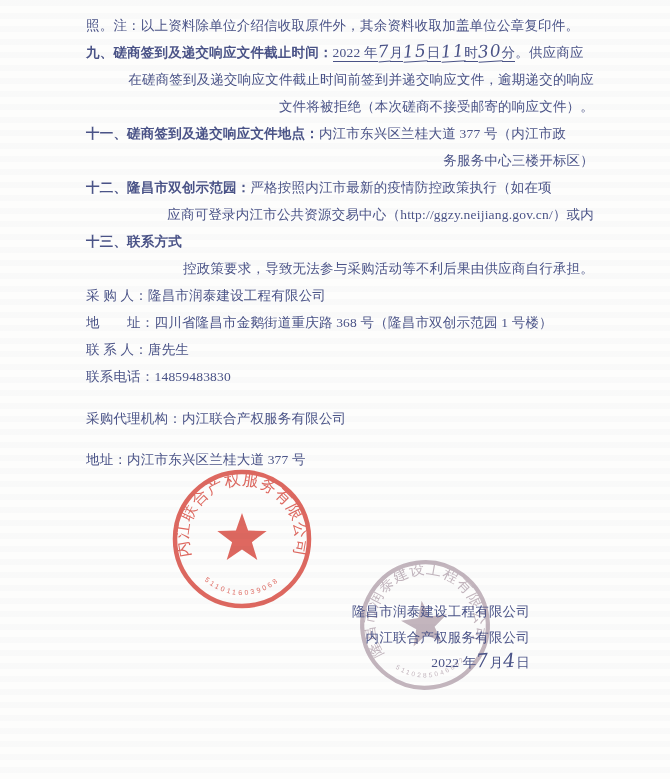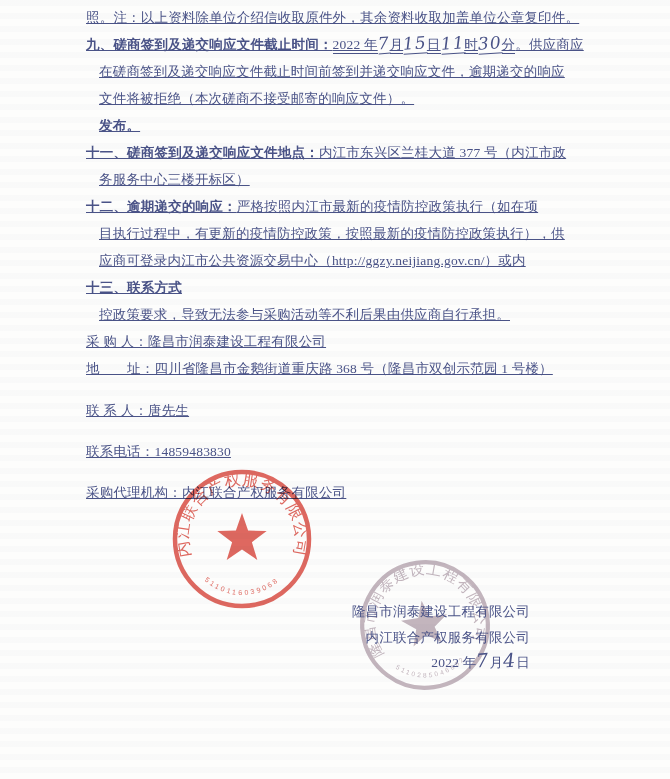--- a/index.html
+++ b/index.html
@@ -3,23 +3,23 @@
 <meta charset="utf-8">
 <style>
   html,body{margin:0;padding:0;background:#ffffff;}
   .page{
     position:relative;width:670px;height:779px;overflow:hidden;
     background:
       repeating-linear-gradient(180deg, rgba(214,217,224,0.10) 0 6px, rgba(255,255,255,0) 6px 13px),
       #fdfdfc;
     font-family:"Liberation Serif","DejaVu Serif",serif;
   }
-  .doc-body{position:absolute;left:86px;top:4px;width:508px;font-size:13.5px;letter-spacing:.2px;text-decoration:underline;}
+  .doc-body{position:absolute;left:86px;top:12px;width:508px;font-size:13.5px;letter-spacing:.2px;}
   .line{height:27px;line-height:27px;white-space:nowrap;}
-  .line.ind{padding-left:13px;}
+  .line.ind{padding-left:13px;text-align:right;}
   .line:nth-child(n+15){height:25.2px;line-height:25.2px;margin-top:16px;}
   .bold{font-weight:bold;}
   .uline{border-bottom:1px solid currentColor;padding-bottom:1px;}
   .hand{
     font-family:"DejaVu Serif",serif;font-style:italic;font-size:17px;
     display:inline-block;transform:rotate(-4deg);letter-spacing:1px;line-height:1;
   }
   .sig-block{
     position:absolute;left:338px;top:599px;width:192px;text-align:right;
     font-size:13.5px;letter-spacing:.2px;
@@ -38,33 +38,32 @@
 </head>
 <body>
 
 <div class="page" style="color: rgb(74, 83, 135); background-color: rgb(253, 253, 252);">
 
   <div class="doc-body">
       <div class="line"><span class="">照。注：以上资料除单位介绍信收取原件外，其余资料收取加盖单位公章复印件。</span></div>
       <div class="line"><span class="bold">九、磋商签到及递交响应文件截止时间：</span><span class="uline">2022 年</span><span class="uline hand">7</span><span class="uline">月</span><span class="uline hand">15</span><span class="uline">日</span><span class="uline hand">11</span><span class="uline">时</span><span class="uline hand">30</span><span class="uline">分</span><span class="">。供应商应</span></div>
       <div class="line ind"><span class="">在磋商签到及递交响应文件截止时间前签到并递交响应文件，逾期递交的响应</span></div>
       <div class="line ind"><span class="">文件将被拒绝（本次磋商不接受邮寄的响应文件）。</span></div>
-      <div class="line ind"><span class="bold">发布。</span></div>
       <div class="line"><span class="bold">十一、磋商签到及递交响应文件地点：</span><span class="">内江市东兴区兰桂大道 377 号（内江市政</span></div>
       <div class="line ind"><span class="">务服务中心三楼开标区）</span></div>
-      <div class="line"><span class="bold">十二、逾期递交的响应：</span><span class="">严格按照内江市最新的疫情防控政策执行（如在项</span></div>
-      <div class="line ind"><span class="">目执行过程中，有更新的疫情防控政策，按照最新的疫情防控政策执行），供</span></div>
+      <div class="line"><span class="bold">十二、隆昌市双创示范园：</span><span class="">严格按照内江市最新的疫情防控政策执行（如在项</span></div>
       <div class="line ind"><span class="">应商可登录内江市公共资源交易中心（http://ggzy.neijiang.gov.cn/）或内</span></div>
       <div class="line"><span class="bold">十三、联系方式</span></div>
       <div class="line ind"><span class="">控政策要求，导致无法参与采购活动等不利后果由供应商自行承担。</span></div>
       <div class="line"><span class="">采 购 人：隆昌市润泰建设工程有限公司</span></div>
       <div class="line"><span class="">地　　址：四川省隆昌市金鹅街道重庆路 368 号（隆昌市双创示范园 1 号楼）</span></div>
       <div class="line"><span class="">联 系 人：唐先生</span></div>
       <div class="line"><span class="">联系电话：14859483830</span></div>
       <div class="line"><span class="">采购代理机构：内江联合产权服务有限公司</span></div>
+      <div class="line"><span class="">地址：内江市东兴区兰桂大道 377 号</span></div>
     </div>
 
   <div class="stamp stamp-agency" style="color: rgb(219, 79, 69);">
     <svg viewBox="0 0 160 160" xmlns="http://www.w3.org/2000/svg">
       <defs>
         <path id="arcA1" d="M 31.1 102.8 A 54 54 0 1 1 128.9 102.8" fill="none"></path>
         <path id="arcA2" d="M 34.1 112.1 A 56 56 0 0 0 125.9 112.1" fill="none"></path>
       </defs>
       <circle class="seal-ring" cx="80" cy="80" r="67"></circle>
       <polygon class="seal-star" points="80,54 73.9,71.6 55.3,72 70.1,83.2 64.7,101 80,90.4 95.3,101 89.9,83.2 104.7,72 86.1,71.6"></polygon>

